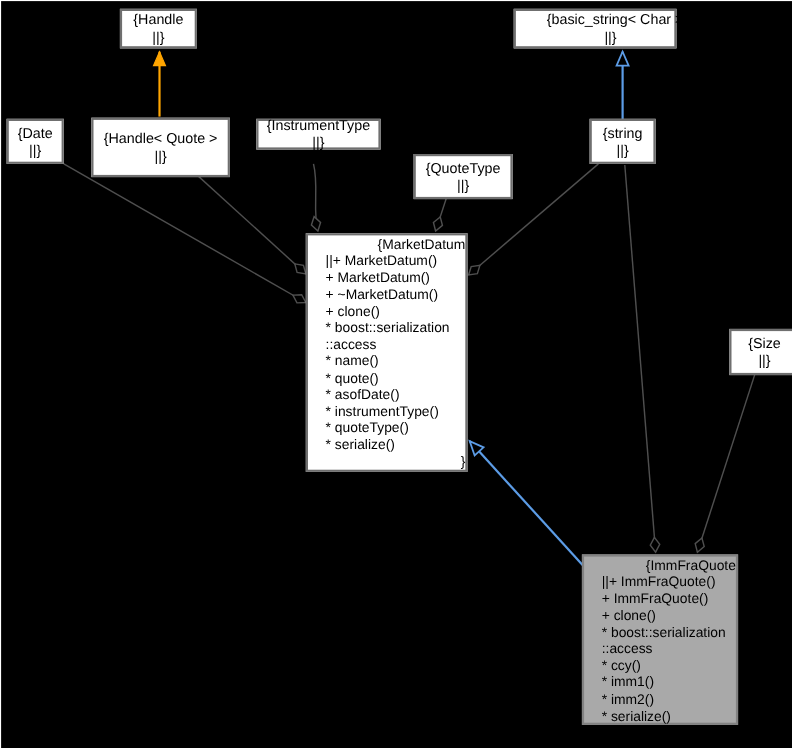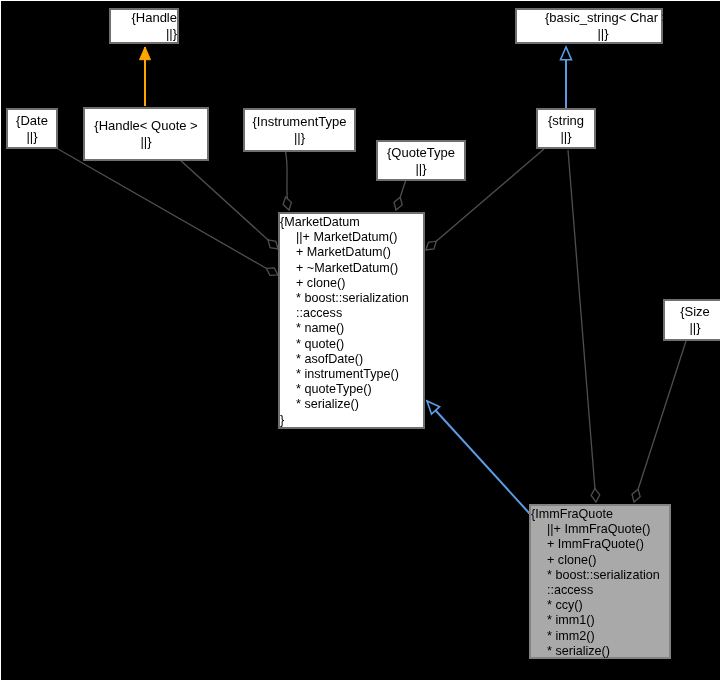--- a/index.html
+++ b/index.html
@@ -24,21 +24,21 @@
     white-space:nowrap;
     z-index:2;
   }
   .node--big {
     justify-content:flex-start;
     text-align:left;
     font-size:12.6px; line-height:15.2px;
     padding-top:1px;
   }
   .node--big .ln { padding-left:16px; }
-  .node--big .ln--c { padding-left:0; text-align:left; }
+  .node--big .ln--c { padding-left:0; text-align:right; }
   .node--highlight { background:#a9a9a9; border-color:#828282; }
 </style>
 </head>
 <body>
 
 <div id="canvas">
 
   <svg id="edges" width="719" height="679" viewBox="0 0 719 679" xmlns="http://www.w3.org/2000/svg">
     <defs>
       <marker id="mDiamond" markerUnits="userSpaceOnUse" markerWidth="17" markerHeight="12" refX="15" refY="5.5" orient="auto">
@@ -61,41 +61,41 @@
       <path d="M567,149 L595,501" marker-end="url(#mDiamond)"></path>
       <path d="M685,340 L633,501" marker-end="url(#mDiamond)"></path>
     </g>
 
     <path d="M144,105 L144,46" stroke="#ffa500" stroke-width="2" fill="none" marker-end="url(#mOrangeTri)"></path>
 
     <path d="M565,107 L565,46" stroke="#5c9ce6" stroke-width="2" fill="none" marker-end="url(#mOpenTri)"></path>
     <path d="M529,513 L426,400" stroke="#5c9ce6" stroke-width="2" fill="none" marker-end="url(#mOpenTri)"></path>
   </svg>
 
-  <div class="node" style="left:108px; top:7px; width:70px; height:36px;text-align:right;">
+  <div class="node" style="left:108px; top:7px; width:70px; height:36px;">
     <span>{Handle</span>
     <span>||}</span>
   </div>
 
-  <div class="node" style="left:514px; top:7px; width:148px; height:36px;padding-left:28px;">
+  <div class="node" style="left:466px; top:7px; width:148px; height:36px;padding-left:28px;">
     <span>{basic_string&lt; Char &gt;</span>
     <span>||}</span>
   </div>
 
   <div class="node" style="left:5px; top:107px; width:52px; height:41px;">
     <span>{Date</span>
     <span>||}</span>
   </div>
 
   <div class="node" style="left:82px; top:106px; width:126px; height:54px;">
     <span>{Handle&lt; Quote &gt;</span>
     <span>||}</span>
   </div>
 
-  <div class="node" style="left:242px; top:107px; width:113px; height:44px;">
+  <div class="node" style="left:232px; top:107px; width:113px; height:28px;">
     <span>{InstrumentType</span>
     <span>||}</span>
   </div>
 
   <div class="node" style="left:375px; top:107px; width:90px; height:41px;margin-top:32px;">
     <span>{QuoteType</span>
     <span>||}</span>
   </div>
 
   <div class="node" style="left:535px; top:107px; width:60px; height:41px;">

